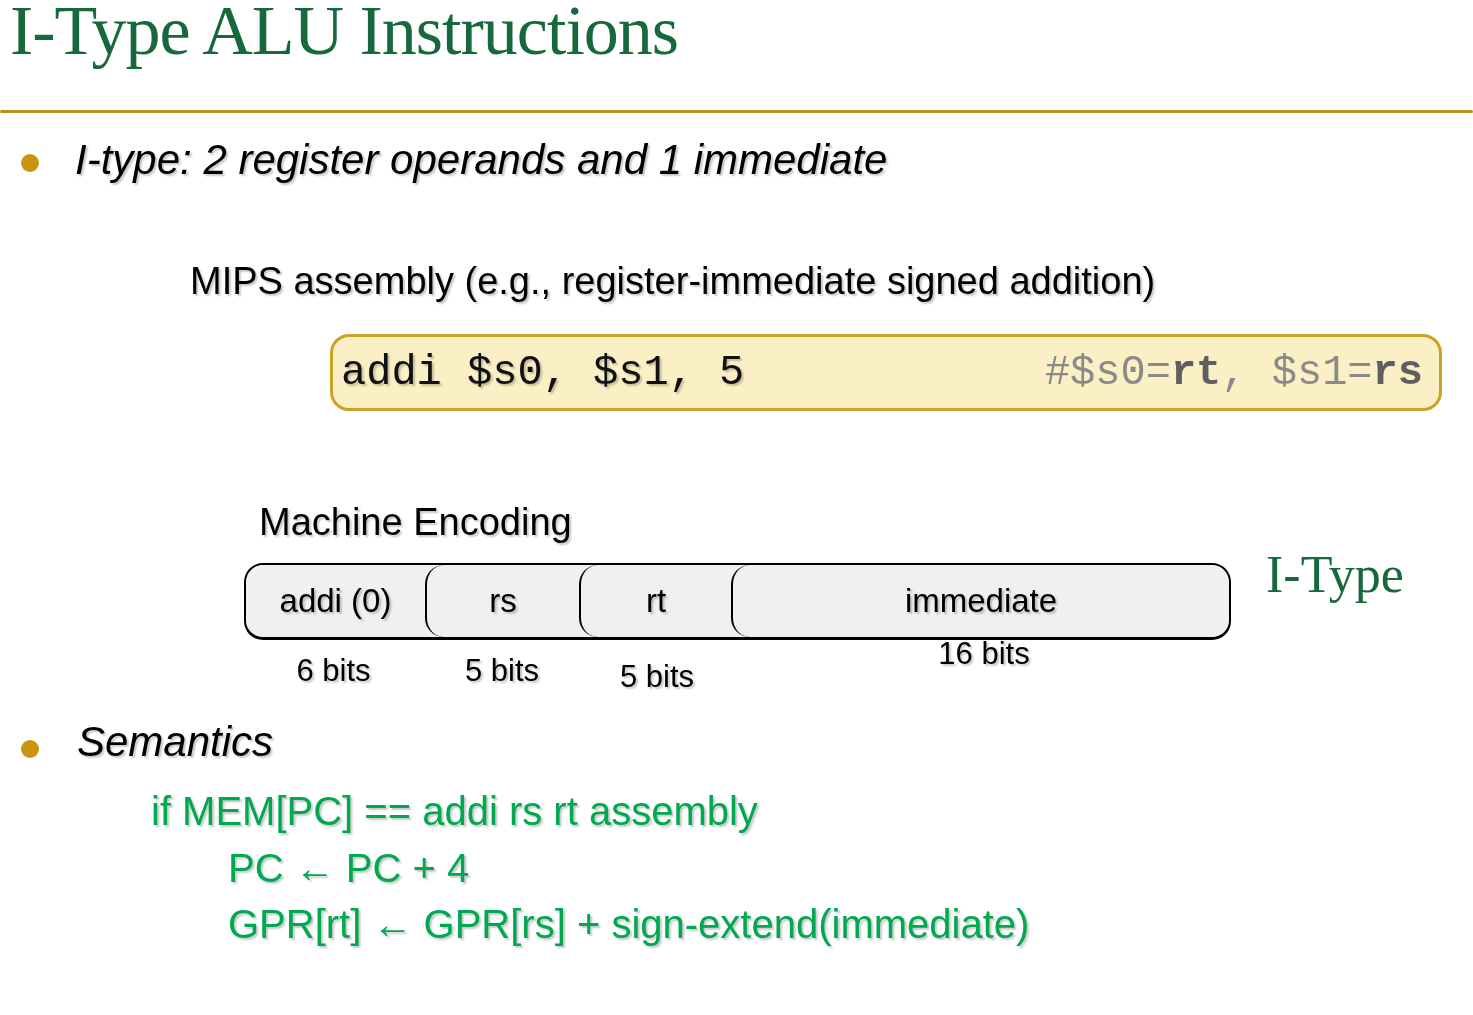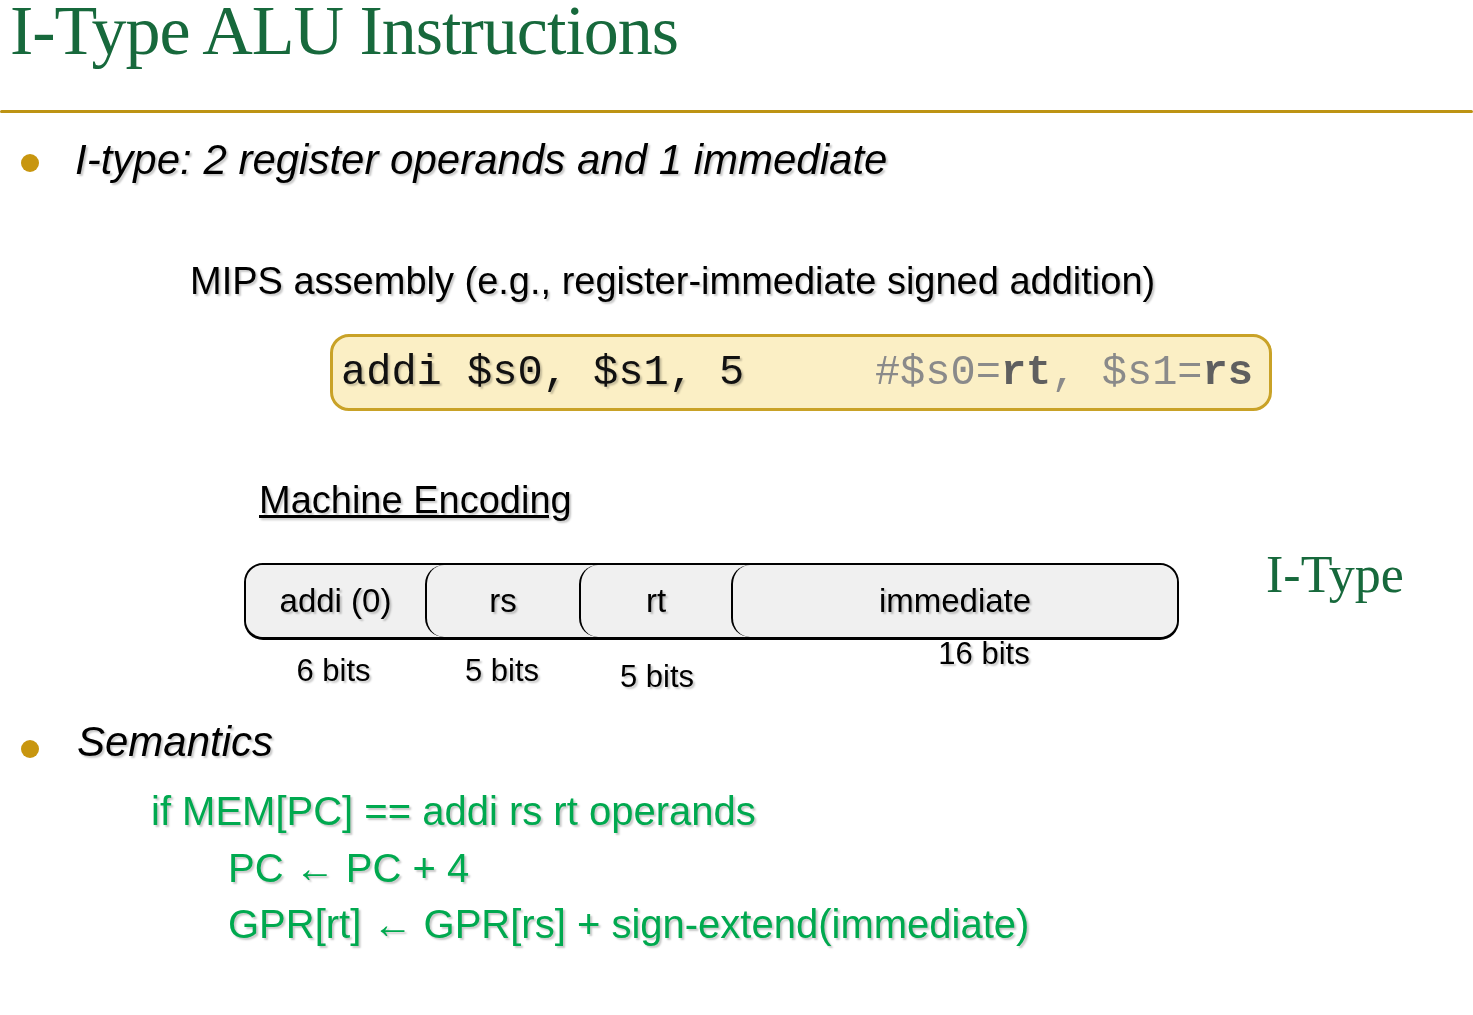--- a/index.html
+++ b/index.html
@@ -52,26 +52,26 @@
   .bt-1 { left: 75px; top: 139px; }
   .bt-2 { left: 77px; top: 721px; }
 
   .caption {
     position: absolute;
     font-size: 38px;
     line-height: 1;
     white-space: nowrap;
   }
   .cap-mips { left: 190px; top: 262px; }
-  .cap-enc  { left: 259px; top: 481px; text-decoration: underline; }
+  .cap-enc  { left: 259px; top: 503px; }
 
   .code-box {
     position: absolute;
     left: 330px; top: 334px;
-    width: 942px; height: 77px;
+    width: 1112px; height: 77px;
     background: var(--code_bg, #FBEFC5);
     border: 3px solid var(--code_border, #C9A227);
     display: flex;
     align-items: center;
     justify-content: space-between;
     padding: 0 16px 0 8px;
     font-family: "Liberation Mono", "DejaVu Sans Mono", monospace;
     font-size: 42px;
     white-space: pre;
   }
@@ -94,21 +94,21 @@
     justify-content: center;
     font-size: 33px;
     background: var(--cell_bg, #F0F0F0);
     border-left: 2px solid #000000;
     white-space: nowrap;
   }
   .enc-cell:first-child { border-left: none; }
   .c0 { width: 179px; }
   .c1 { width: 154px; }
   .c2 { width: 152px; }
-  .c3 { width: 446px; }
+  .c3 { width: 498px; }
 
   .bits-label {
     position: absolute;
     font-size: 31px;
     line-height: 1;
     text-align: center;
   }
   .bl0 { left: 244px; width: 179px; top: 655px; }
   .bl1 { left: 425px; width: 154px; top: 655px; }
   .bl2 { left: 581px; width: 152px; top: 661px; }
@@ -165,17 +165,17 @@
   <div class="bits-label bl0 ts">6 bits</div>
   <div class="bits-label bl1 ts">5 bits</div>
   <div class="bits-label bl2 ts">5 bits</div>
   <div class="bits-label bl3 ts">16 bits</div>
 
   <div class="itype-label">I-Type</div>
 
   <span class="bullet-square sq-2"></span>
   <div class="bullet-text bt-2 ts">Semantics</div>
 
-  <div class="sem-line sl0 ts">if MEM[PC] == addi rs rt operands</div>
+  <div class="sem-line sl0 ts">if MEM[PC] == addi rs rt assembly</div>
   <div class="sem-line sl1 ts">PC ← PC + 4</div>
   <div class="sem-line sl2 ts">GPR[rt] ← GPR[rs] + sign-extend(immediate)</div>
 
 </div>
 
 </body></html>

